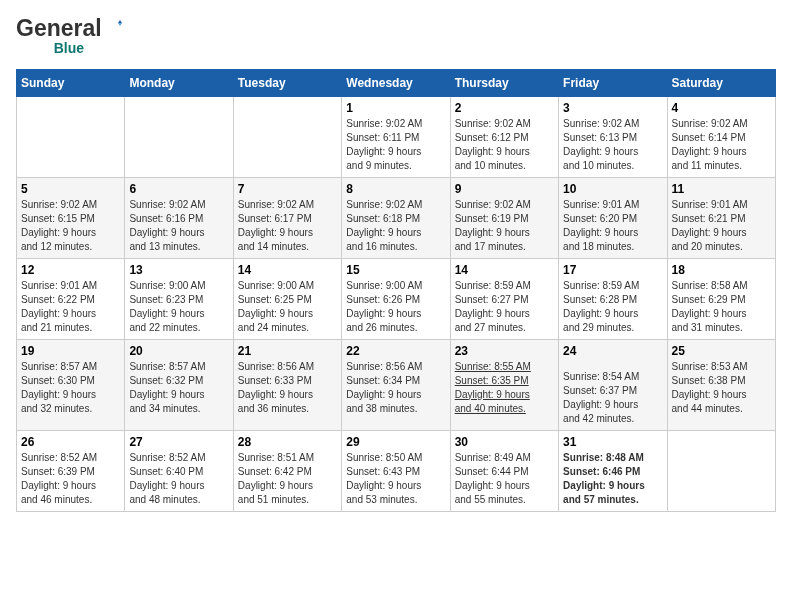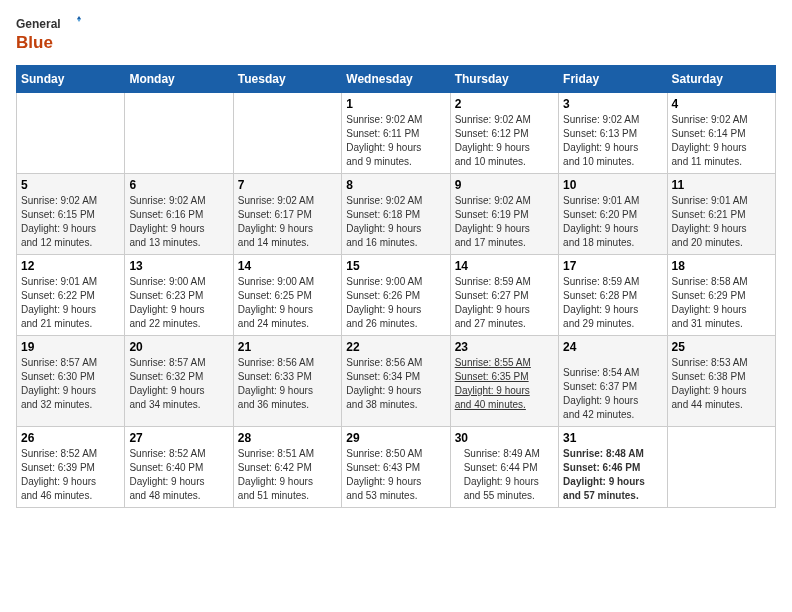--- a/index.html
+++ b/index.html
@@ -73,27 +73,27 @@
       background: #f9f9f9;
     }
   </style>
 </head>
 <body>
 
 <div class="header">
   <div class="logo">
   <div style="display:flex;flex-direction:column;line-height:1.1">
     <span style="display:flex;align-items:center;gap:2px">
-      <span style="font-size:12px;font-weight:bold;color:#333;">General</span>
+      <span style="font-size:23px;font-weight:bold;color:#333;">General</span>
       <svg width="18" height="18" viewBox="0 0 18 18">
         <polygon points="14,3 18,3 16,0" fill="#1a5fa8"></polygon>
         <polygon points="14,3 18,3 16,6" fill="#5ba3d9"></polygon>
       </svg>
     </span>
-    <span style="font-size:17px;font-weight:bold;color:#c2410c;">Blue</span>
+    <span style="font-size:14px;font-weight:bold;color:#0f766e;text-align:center;">Blue</span>
   </div>
 </div>
   <div class="title-block">
     <div class="month-title"></div>
     <div class="location"></div>
   </div>
 </div>
 
 <table class="calendar">
   <thead>
@@ -318,21 +318,21 @@
         </td>
         <td>
           <div class="day-number">29</div>
           <div class="day-info" style="white-space: pre-line;">Sunrise: 8:50 AM
 Sunset: 6:43 PM
 Daylight: 9 hours
 and 53 minutes.</div>
         </td>
         <td>
           <div class="day-number">30</div>
-          <div class="day-info" style="white-space: pre-line; margin-left: 9px;">Sunrise: 8:49 AM
+          <div class="day-info" style="white-space: pre-line;">Sunrise: 8:49 AM
 Sunset: 6:44 PM
 Daylight: 9 hours
 and 55 minutes.</div>
         </td>
         <td>
           <div class="day-number">31</div>
           <div class="day-info" style="white-space: pre-line; font-weight: bold;">Sunrise: 8:48 AM
 Sunset: 6:46 PM
 Daylight: 9 hours
 and 57 minutes.</div>

